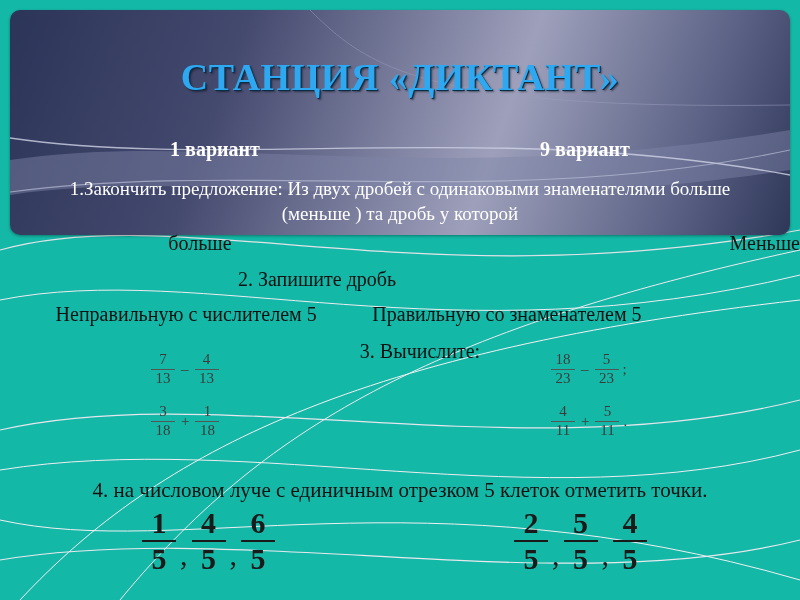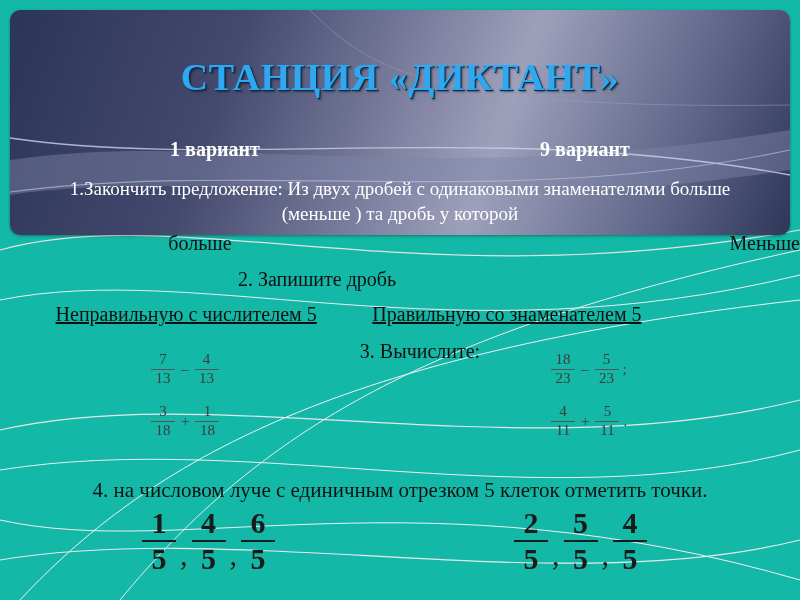--- a/index.html
+++ b/index.html
@@ -109,21 +109,20 @@
     color: #111111;
   }
   .q2-row {
     position: absolute;
     left: 0;
     top: 303px;
     width: 716px;
     display: flex;
     font-size: 20px;
     color: #111111;
-    text-decoration: underline;
   }
   .q2-row .c1 { width: 52%; text-align: center; }
   .q2-row .c2 { width: 48%; text-align: left; }
 
   .q3 {
     position: absolute;
     left: 0;
     top: 340px;
     width: 800px;
     text-align: center;

